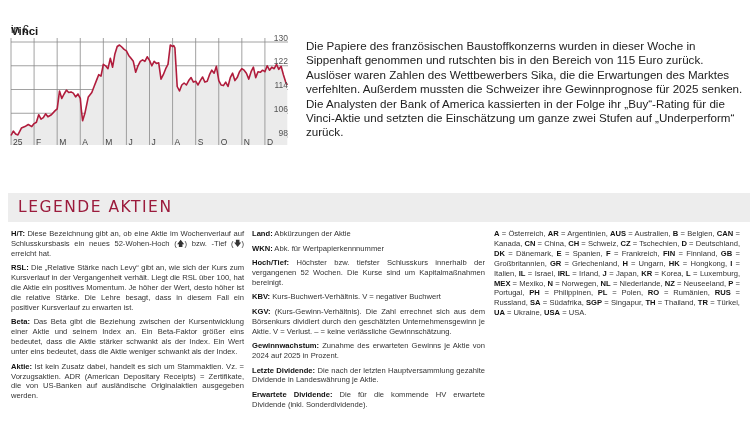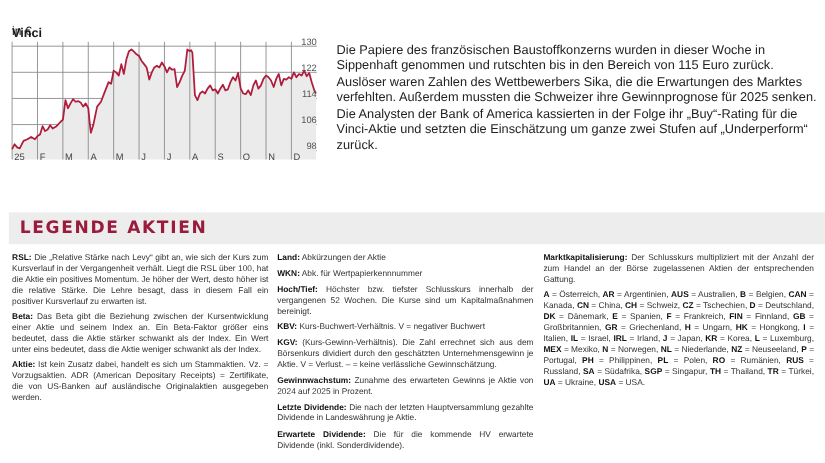--- a/index.html
+++ b/index.html
@@ -2,21 +2,21 @@
 <html><head>
 <meta charset="utf-8">
 <style>
   html, body { margin: 0; padding: 0; background: #ffffff; }
   body { width: 750px; height: 421px; position: relative; overflow: hidden; font-family: "Liberation Sans", sans-serif; color: #1a1a1a; }
   .chart-title { position: absolute; left: 11px; top: 25px; font-size: 11.5px; font-weight: bold; }
   .chart-unit { position: absolute; left: 11px; top: 23px; font-size: 11px; }
   #chart { position: absolute; left: 0; top: 30px; }
   .article { position: absolute; left: 306px; top: 39px; width: 440px; font-size: 11.6px; line-height: 14.4px; color: #222; }
   .legend-header { position: absolute; left: 8px; top: 193px; width: 742px; height: 29px; background: #ededed; }
-  .legend-header h2 { margin: 0; position: absolute; left: 10px; top: 5px; font-family: "DejaVu Sans", sans-serif; font-weight: bold; font-size: 15.5px; letter-spacing: 1.5px; color: #9b1b3c; }
+  .legend-header h2 { margin: 0; position: absolute; left: 10px; top: 5px; font-family: "DejaVu Sans", sans-serif; font-weight: normal; font-size: 15.5px; letter-spacing: 1.5px; color: #9b1b3c; }
   .col { position: absolute; top: 229px; font-size: 7.6px; line-height: 9.9px; color: #333; }
   .col p { margin: 0 0 4.6px 0; text-align: justify; }
   .col b { color: #111; }
   .c1 { left: 11px; width: 233px; }
   .c2 { left: 252px; width: 233px; }
   .c3 { left: 494px; width: 246px; }
 </style>
 </head>
 <body>
 
@@ -70,32 +70,32 @@
     </g>
 </svg>
 
 <div class="article">Die Papiere des französischen Baustoffkonzerns wurden in dieser Woche in Sippenhaft genommen und rutschten bis in den Bereich von 115 Euro zurück. Auslöser waren Zahlen des Wettbewerbers Sika, die die Erwartungen des Marktes verfehlten. Außerdem mussten die Schweizer ihre Gewinnprognose für 2025 senken. Die Analysten der Bank of America kassierten in der Folge ihr „Buy“-Rating für die Vinci-Aktie und setzten die Einschätzung um ganze zwei Stufen auf „Underperform“ zurück.</div>
 
 <div class="legend-header">
   <h2>LEGENDE AKTIEN</h2>
 </div>
 
 <div class="col c1">
+  <p><b>H/T:</b><span> Diese Bezeichnung gibt an, ob eine Aktie im Wochenverlauf auf Schlusskursbasis ein neues 52-Wohen-Hoch (🡅) bzw. -Tief (🡇) erreicht hat.</span></p>
   <p><b>RSL:</b><span> Die „Relative Stärke nach Levy“ gibt an, wie sich der Kurs zum Kursverlauf in der Vergangenheit verhält. Liegt die RSL über 100, hat die Aktie ein positives Momentum. Je höher der Wert, desto höher ist die relative Stärke. Die Lehre besagt, dass in diesem Fall ein positiver Kursverlauf zu erwarten ist.</span></p>
   <p><b>Beta:</b><span> Das Beta gibt die Beziehung zwischen der Kursentwicklung einer Aktie und seinem Index an. Ein Beta-Faktor größer eins bedeutet, dass die Aktie stärker schwankt als der Index. Ein Wert unter eins bedeutet, dass die Aktie weniger schwankt als der Index.</span></p>
   <p><b>Aktie:</b><span> Ist kein Zusatz dabei, handelt es sich um Stammaktien. Vz. = Vorzugsaktien. ADR (American Depositary Receipts) = Zertifikate, die von US-Banken auf ausländische Originalaktien ausgegeben werden.</span></p>
 </div>
 
 <div class="col c2">
   <p><b>Land:</b><span> Abkürzungen der Aktie</span></p>
   <p><b>WKN:</b><span> Abk. für Wertpapierkennnummer</span></p>
   <p><b>Hoch/Tief:</b><span> Höchster bzw. tiefster Schlusskurs innerhalb der vergangenen 52 Wochen. Die Kurse sind um Kapitalmaßnahmen bereinigt.</span></p>
   <p><b>KBV:</b><span> Kurs-Buchwert-Verhältnis. V = negativer Buchwert</span></p>
   <p><b>KGV:</b><span> (Kurs-Gewinn-Verhältnis). Die Zahl errechnet sich aus dem Börsenkurs dividiert durch den geschätzten Unternehmensgewinn je Aktie. V = Verlust. – = keine verlässliche Gewinnschätzung.</span></p>
   <p><b>Gewinnwachstum:</b><span> Zunahme des erwarteten Gewinns je Aktie von 2024 auf 2025 in Prozent.</span></p>
   <p><b>Letzte Dividende:</b><span> Die nach der letzten Hauptversammlung gezahlte Dividende in Landeswährung je Aktie.</span></p>
   <p><b>Erwartete Dividende:</b><span> Die für die kommende HV erwartete Dividende (inkl. Sonderdividende).</span></p>
 </div>
 
 <div class="col c3">
-  <p><b>Marktkapitalisierung:</b><span> Der Schlusskurs multipliziert mit der Anzahl der zum Handel an der Börse zugelassenen Aktien der entsprechenden Gattung.</span></p>
   <p id="countries"><b>A</b><span> = Österreich, </span><b>AR</b><span> = Argentinien, </span><b>AUS</b><span> = Australien, </span><b>B</b><span> = Belgien, </span><b>CAN</b><span> = Kanada, </span><b>CN</b><span> = China, </span><b>CH</b><span> = Schweiz, </span><b>CZ</b><span> = Tschechien, </span><b>D</b><span> = Deutschland, </span><b>DK</b><span> = Dänemark, </span><b>E</b><span> = Spanien, </span><b>F</b><span> = Frankreich, </span><b>FIN</b><span> = Finnland, </span><b>GB</b><span> = Großbritannien, </span><b>GR</b><span> = Griechenland, </span><b>H</b><span> = Ungarn, </span><b>HK</b><span> = Hongkong, </span><b>I</b><span> = Italien, </span><b>IL</b><span> = Israel, </span><b>IRL</b><span> = Irland, </span><b>J</b><span> = Japan, </span><b>KR</b><span> = Korea, </span><b>L</b><span> = Luxemburg, </span><b>MEX</b><span> = Mexiko, </span><b>N</b><span> = Norwegen, </span><b>NL</b><span> = Niederlande, </span><b>NZ</b><span> = Neuseeland, </span><b>P</b><span> = Portugal, </span><b>PH</b><span> = Philippinen, </span><b>PL</b><span> = Polen, </span><b>RO</b><span> = Rumänien, </span><b>RUS</b><span> = Russland, </span><b>SA</b><span> = Südafrika, </span><b>SGP</b><span> = Singapur, </span><b>TH</b><span> = Thailand, </span><b>TR</b><span> = Türkei, </span><b>UA</b><span> = Ukraine, </span><b>USA</b><span> = USA.</span></p>
 </div>
 
 </body></html>

